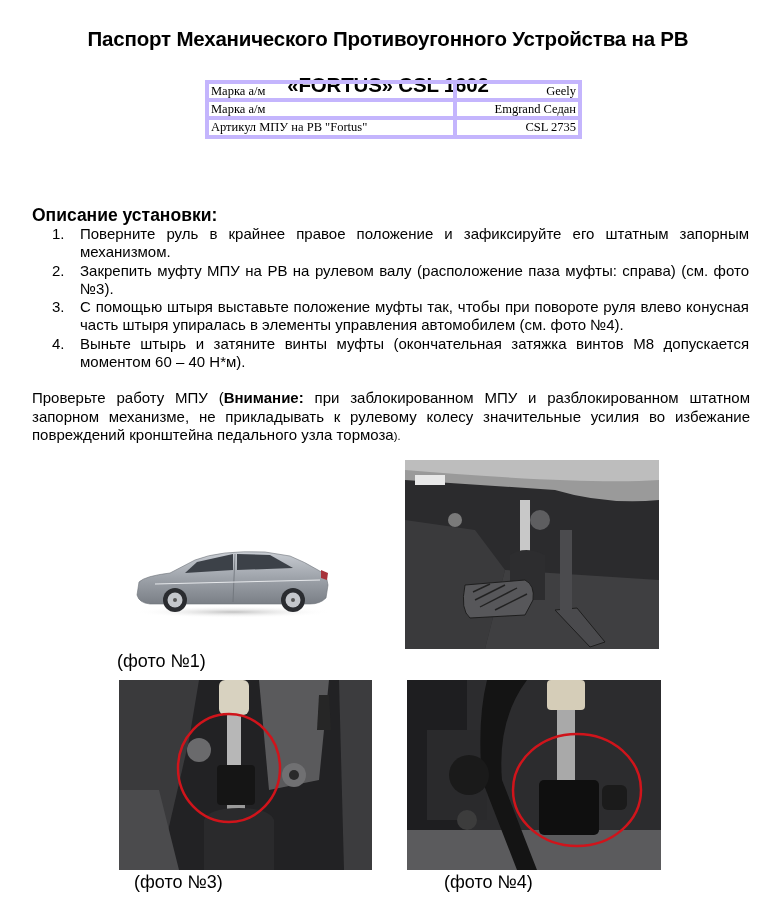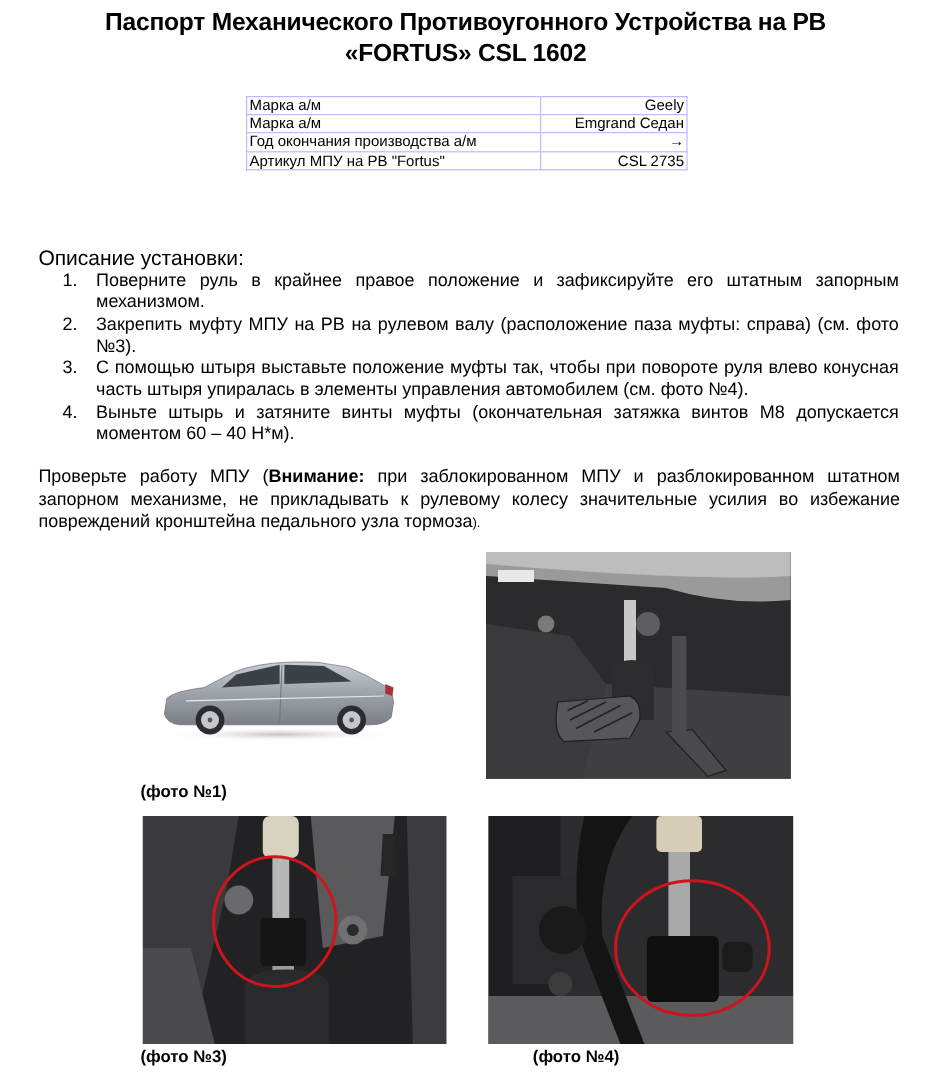--- a/index.html
+++ b/index.html
@@ -1,59 +1,55 @@
 <!DOCTYPE html>
 <html><head>
 <meta charset="utf-8">
 <style>
   html, body { margin:0; padding:0; background:#ffffff; }
   body { width:776px; height:897px; position:relative; overflow:hidden;
          font-family:"Liberation Sans", sans-serif; color:#000; }
   .title { position:absolute; left:0; top:6px; width:776px; text-align:center;
            font-weight:bold; font-size:20.5px; line-height:26px; letter-spacing:-0.2px; }
-  .title div { white-space:nowrap; }
+  .title div { white-space:nowrap;margin-top:20px; }
   table.spec { position:absolute; left:205px; top:80px; border-collapse:collapse;
                font-size:12.5px; }
-  table.spec td { border:1px solid #c4b5fd; height:14.2px; padding:0 2px; line-height:14px; white-space:nowrap; }
+  table.spec td { border:4px solid #c4b5fd; height:14.2px; padding:0 2px; line-height:14px; white-space:nowrap;font-family:Liberation Serif, serif; }
   table.spec td.k { width:240px; text-align:left; }
   table.spec td.v { width:117px; text-align:right; }
-  .section-h { position:absolute; left:32px; top:205px; font-size:17.5px; }
+  .section-h { position:absolute; left:32px; top:205px; font-size:17.5px;font-weight:bold; }
   ol.steps { position:absolute; left:52px; top:225px; width:697px; margin:0; padding:0;
              list-style:none; font-size:15px; line-height:18.3px; }
   ol.steps li { position:relative; padding-left:28px; text-align:justify; }
   ol.steps li .num { position:absolute; left:0; top:0; }
   .note { position:absolute; left:32px; top:389px; width:718px; font-size:15px;
           line-height:18.6px; text-align:justify; }
   .note b { font-weight:bold; }
   .note .small { font-size:11px; }
   .photo { position:absolute; overflow:hidden; }
-  .caption { position:absolute; font-weight:bold; font-size:14px; white-space:nowrap; }
+  .caption { position:absolute; font-weight:normal; font-size:18px; white-space:nowrap; }
   svg { display:block; }
 </style>
 </head>
 <body>
 
 <div class="title">
   <div>Паспорт Механического Противоугонного Устройства на РВ</div>
   <div>«FORTUS» CSL 1602</div>
 </div>
 
 <table class="spec">
   <tbody>
       <tr>
         <td class="k">Марка а/м</td>
         <td class="v">Geely</td>
       </tr>
   <tr>
         <td class="k">Марка а/м</td>
         <td class="v">Emgrand Седан</td>
-      </tr>
-  <tr>
-        <td class="k">Год окончания производства а/м</td>
-        <td class="v">→</td>
       </tr>
   <tr>
         <td class="k">Артикул  МПУ  на РВ "Fortus"</td>
         <td class="v">CSL 2735</td>
       </tr>
 </tbody>
   </table>
 
 <div class="section-h">Описание установки:</div>
 
@@ -131,21 +127,21 @@
     <rect x="108" y="125" width="18" height="15" fill="#9a9a9a"></rect>
     <path d="M85,140 Q90,128 120,128 Q150,128 155,140 L155,190 L85,190 Z" fill="#2a2a2c"></path>
     <circle cx="80" cy="70" r="12" fill="#6a6a6c"></circle>
     <circle cx="175" cy="95" r="12" fill="#707072"></circle>
       <circle cx="175" cy="95" r="5" fill="#2a2a2a"></circle>
     <path d="M200,15 L210,15 L212,50 L198,50 Z" fill="#262626"></path>
     <path d="M220,0 L253,0 L253,190 L225,190 Z" fill="#3c3c3e"></path>
     <ellipse cx="110" cy="88" rx="51" ry="54" fill="none" stroke="#d0141b" stroke-width="2.5"></ellipse>
   </svg>
 </div>
-<div class="caption" style="left:117px;top:872px;">(фото №3)</div>
+<div class="caption" style="left:134px;top:872px;">(фото №3)</div>
 
 <div class="photo" style="left:407px;top:680px;width:254px;height:190px;background:#2c2c2e;">
   <svg width="254" height="190" viewBox="0 0 254 190">
     <path d="M0,0 L60,0 L60,150 L0,150 Z" fill="#1e1e20"></path>
     <path d="M20,50 L80,50 L80,140 L20,140 Z" fill="#2a2a2c"></path>
     <path d="M0,150 L254,150 L254,190 L0,190 Z" fill="#5b5b5d"></path>
     <path d="M60,0 L120,0 Q90,40 95,100 L130,190 L110,190 L75,100 Q70,40 80,0 Z" fill="#141414"></path>
     <rect x="140" y="0" width="38" height="30" rx="4" fill="#d5cdb8"></rect>
     <rect x="150" y="30" width="18" height="75" fill="#a9a9a9"></rect>
     <rect x="132" y="100" width="60" height="55" rx="5" fill="#0f0f0f"></rect>

